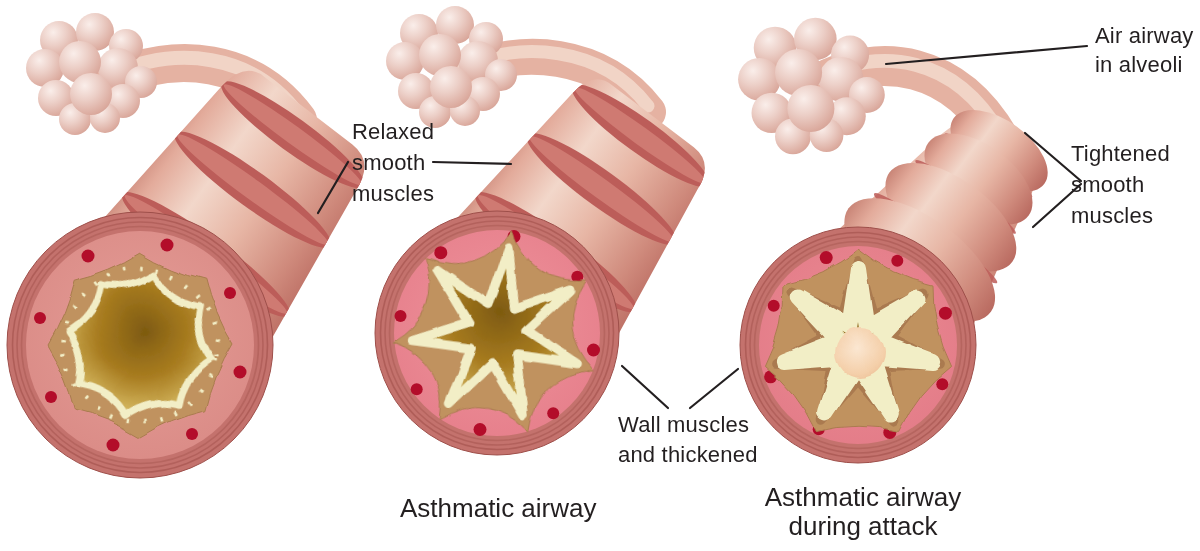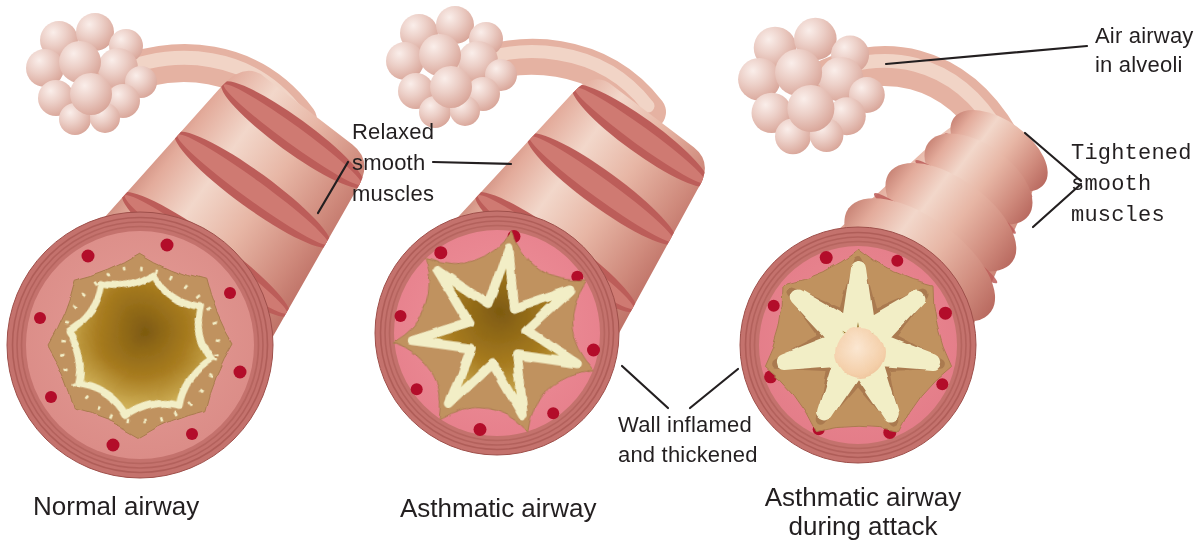--- a/index.html
+++ b/index.html
@@ -256,24 +256,23 @@
     <path d="M668,408 L622,366"></path>
     <path d="M690,408 L738,369"></path>
   </g>
 </svg>
 
 <div class="ann" style="left:352px;top:116px;">Relaxed
 smooth
 muscles</div>
 <div class="ann" style="left:1095px;top:21px;line-height:29px;">Air airway
 in alveoli</div>
-<div class="ann" style="left:1071px;top:138px;font-family:Liberation Mono, monospace;">Tightened
+<div class="ann" style="left:1071px;top:138px;">Tightened
 smooth
 muscles</div>
-<div class="ann" style="left:618px;top:410px;line-height:30px;">Wall inflamed
+<div class="ann" style="left:618px;top:410px;line-height:30px;">Wall muscles
 and thickened</div>
 
-<div class="cap" style="left:33px;top:492px;">Normal airway</div>
 <div class="cap" style="left:400px;top:494px;">Asthmatic airway</div>
 <div class="cap center" style="left:743px;top:483px;width:240px;">Asthmatic airway
 during attack</div>
 
 </div>
 
 </body></html>

